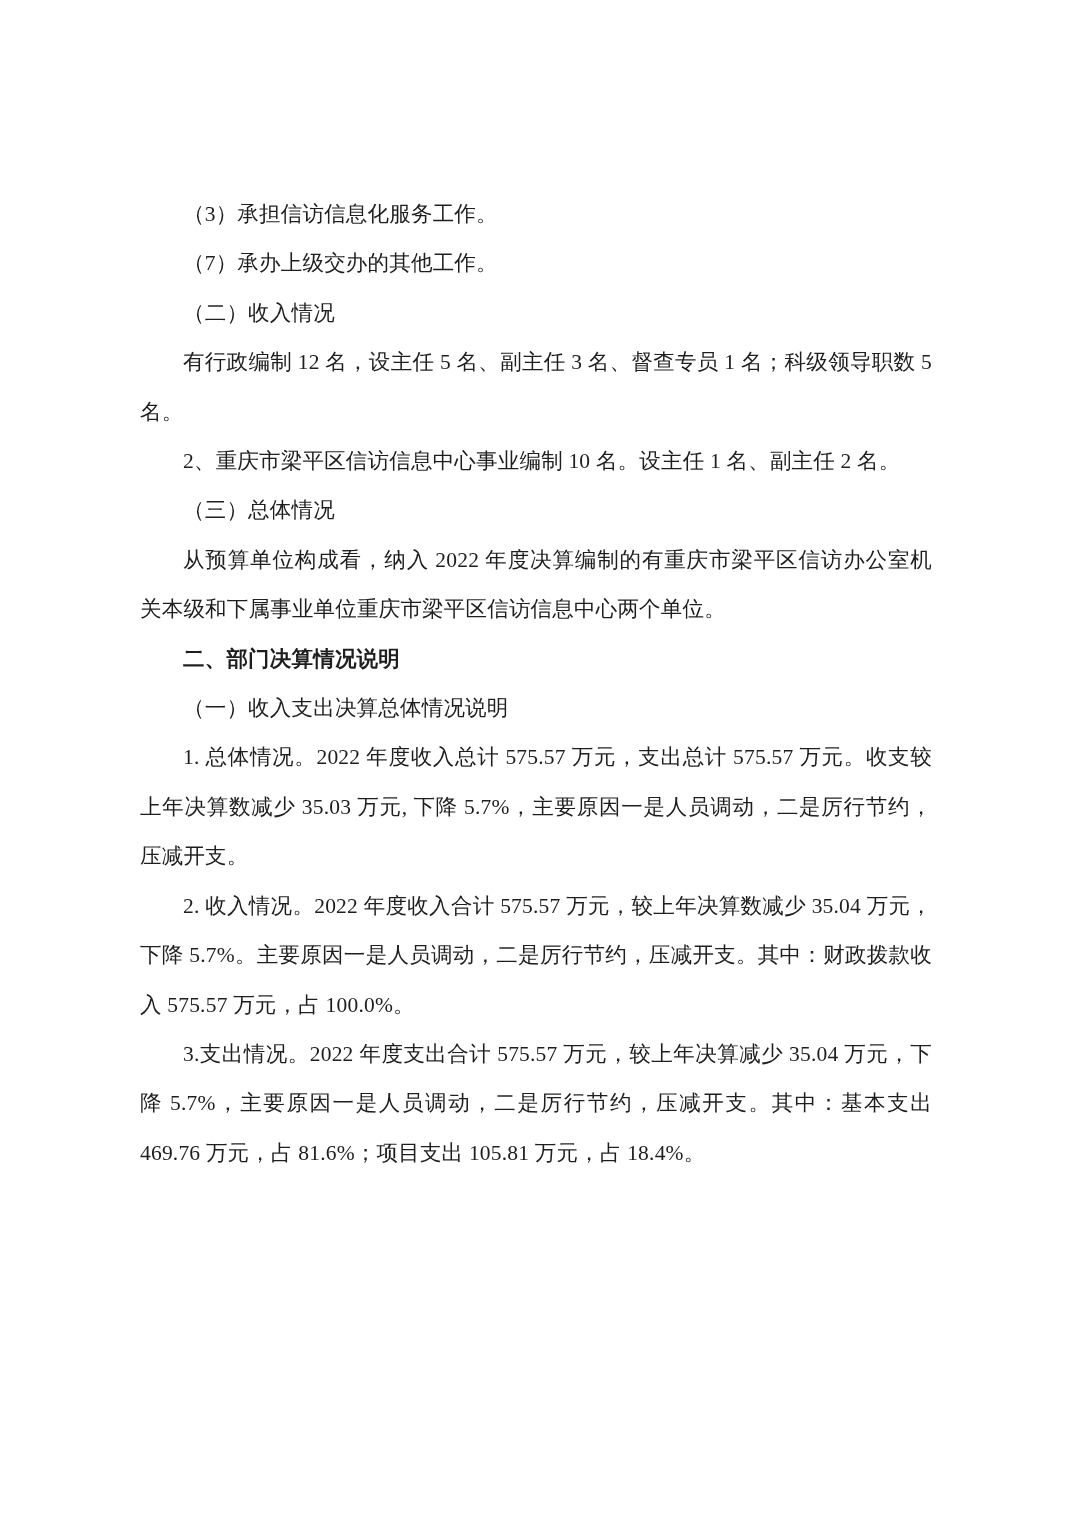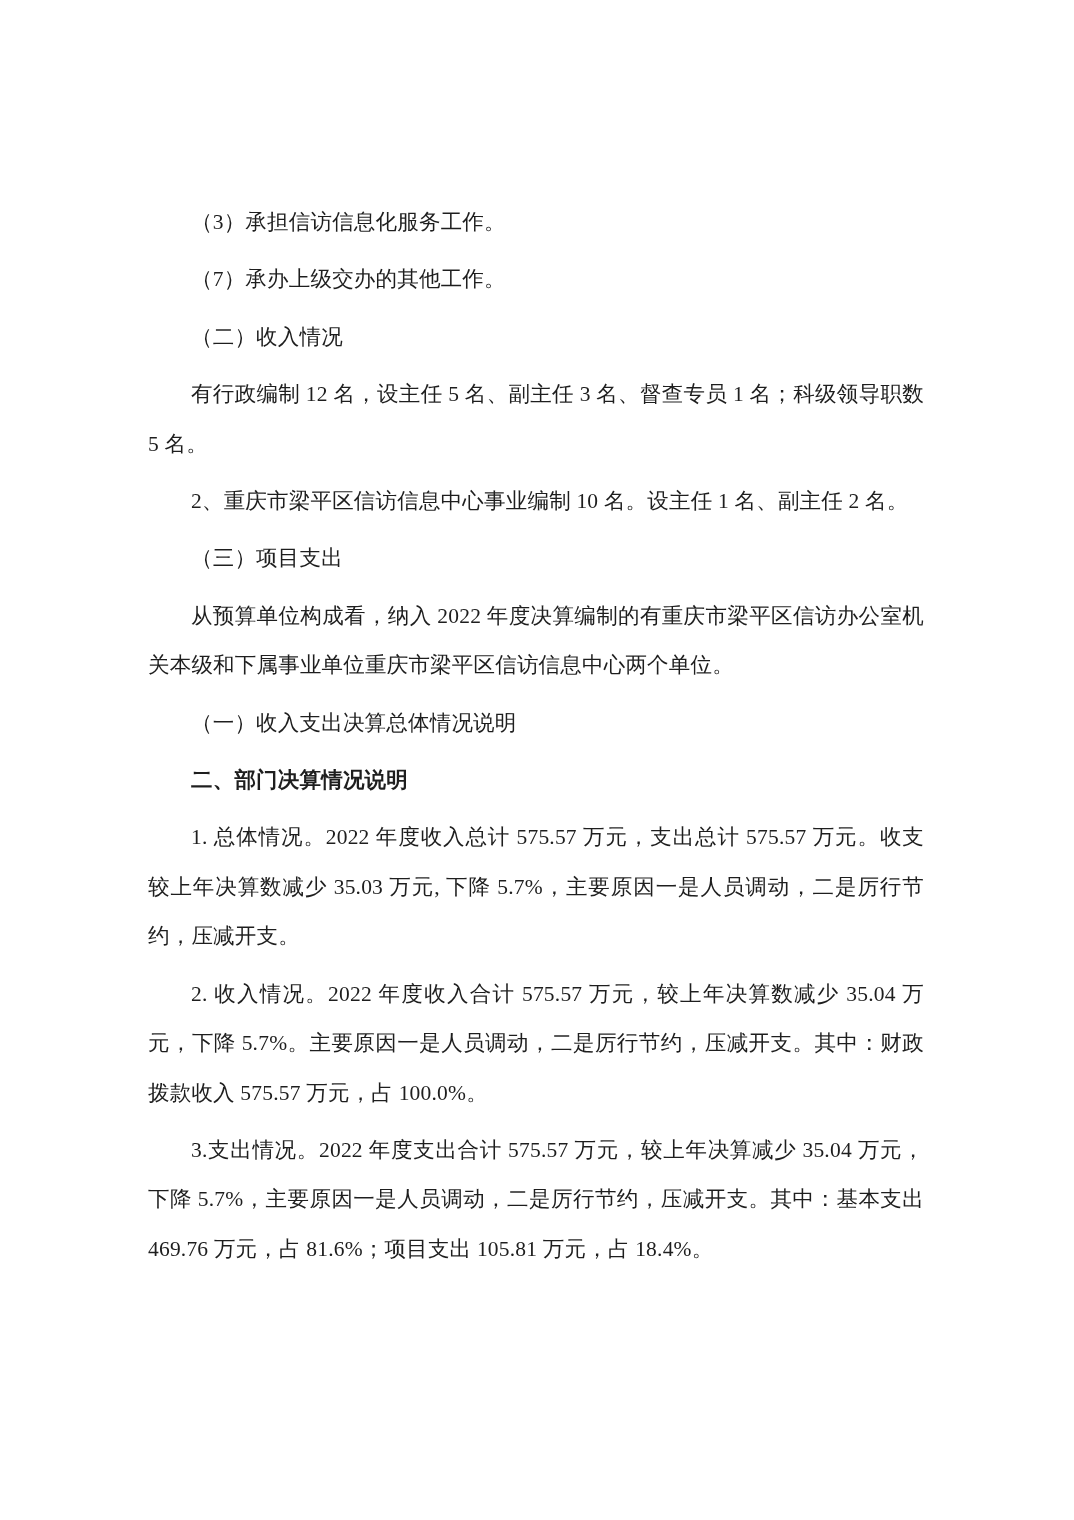--- a/index.html
+++ b/index.html
@@ -20,21 +20,21 @@
     background: #ffffff;
   }
   .doc-body {
     position: absolute;
     left: 140px;
     top: 190px;
     width: 792px;
     color: #1e1e1e;
   }
   p.para {
-    margin: 8px;
+    margin: 0;
     padding: 0;
     font-size: 21.5px;
     line-height: 49.4px;
     text-indent: 2em;
     text-align: justify;
     letter-spacing: 0.2px;
   }
   p.para.bold {
     font-weight: bold;
   }
@@ -42,21 +42,21 @@
 </head>
 <body style="background: rgb(255, 255, 255);">
 
 <div class="page">
   <div class="doc-body" id="doc-body" style="color: rgb(30, 30, 30);">
       <p class="para">（3）承担信访信息化服务工作。</p>
       <p class="para">（7）承办上级交办的其他工作。</p>
       <p class="para">（二）收入情况</p>
       <p class="para">有行政编制 12 名，设主任 5 名、副主任 3 名、督查专员 1 名；科级领导职数 5 名。</p>
       <p class="para">2、重庆市梁平区信访信息中心事业编制 10 名。设主任 1 名、副主任 2 名。</p>
-      <p class="para">（三）项目支出</p>
+      <p class="para">（三）总体情况</p>
       <p class="para">从预算单位构成看，纳入 2022 年度决算编制的有重庆市梁平区信访办公室机关本级和下属事业单位重庆市梁平区信访信息中心两个单位。</p>
+      <p class="para bold">二、部门决算情况说明</p>
       <p class="para">（一）收入支出决算总体情况说明</p>
-      <p class="para bold">二、部门决算情况说明</p>
       <p class="para">1. 总体情况。2022 年度收入总计 575.57 万元，支出总计 575.57 万元。收支较上年决算数减少 35.03 万元, 下降 5.7%，主要原因一是人员调动，二是厉行节约，压减开支。</p>
       <p class="para">2. 收入情况。2022 年度收入合计 575.57 万元，较上年决算数减少 35.04 万元，下降 5.7%。主要原因一是人员调动，二是厉行节约，压减开支。其中：财政拨款收入 575.57 万元，占 100.0%。</p>
       <p class="para">3.支出情况。2022 年度支出合计 575.57 万元，较上年决算减少 35.04 万元，下降 5.7%，主要原因一是人员调动，二是厉行节约，压减开支。其中：基本支出 469.76 万元，占 81.6%；项目支出 105.81 万元，占 18.4%。</p>
     </div>
 </div>
 
 </body></html>

